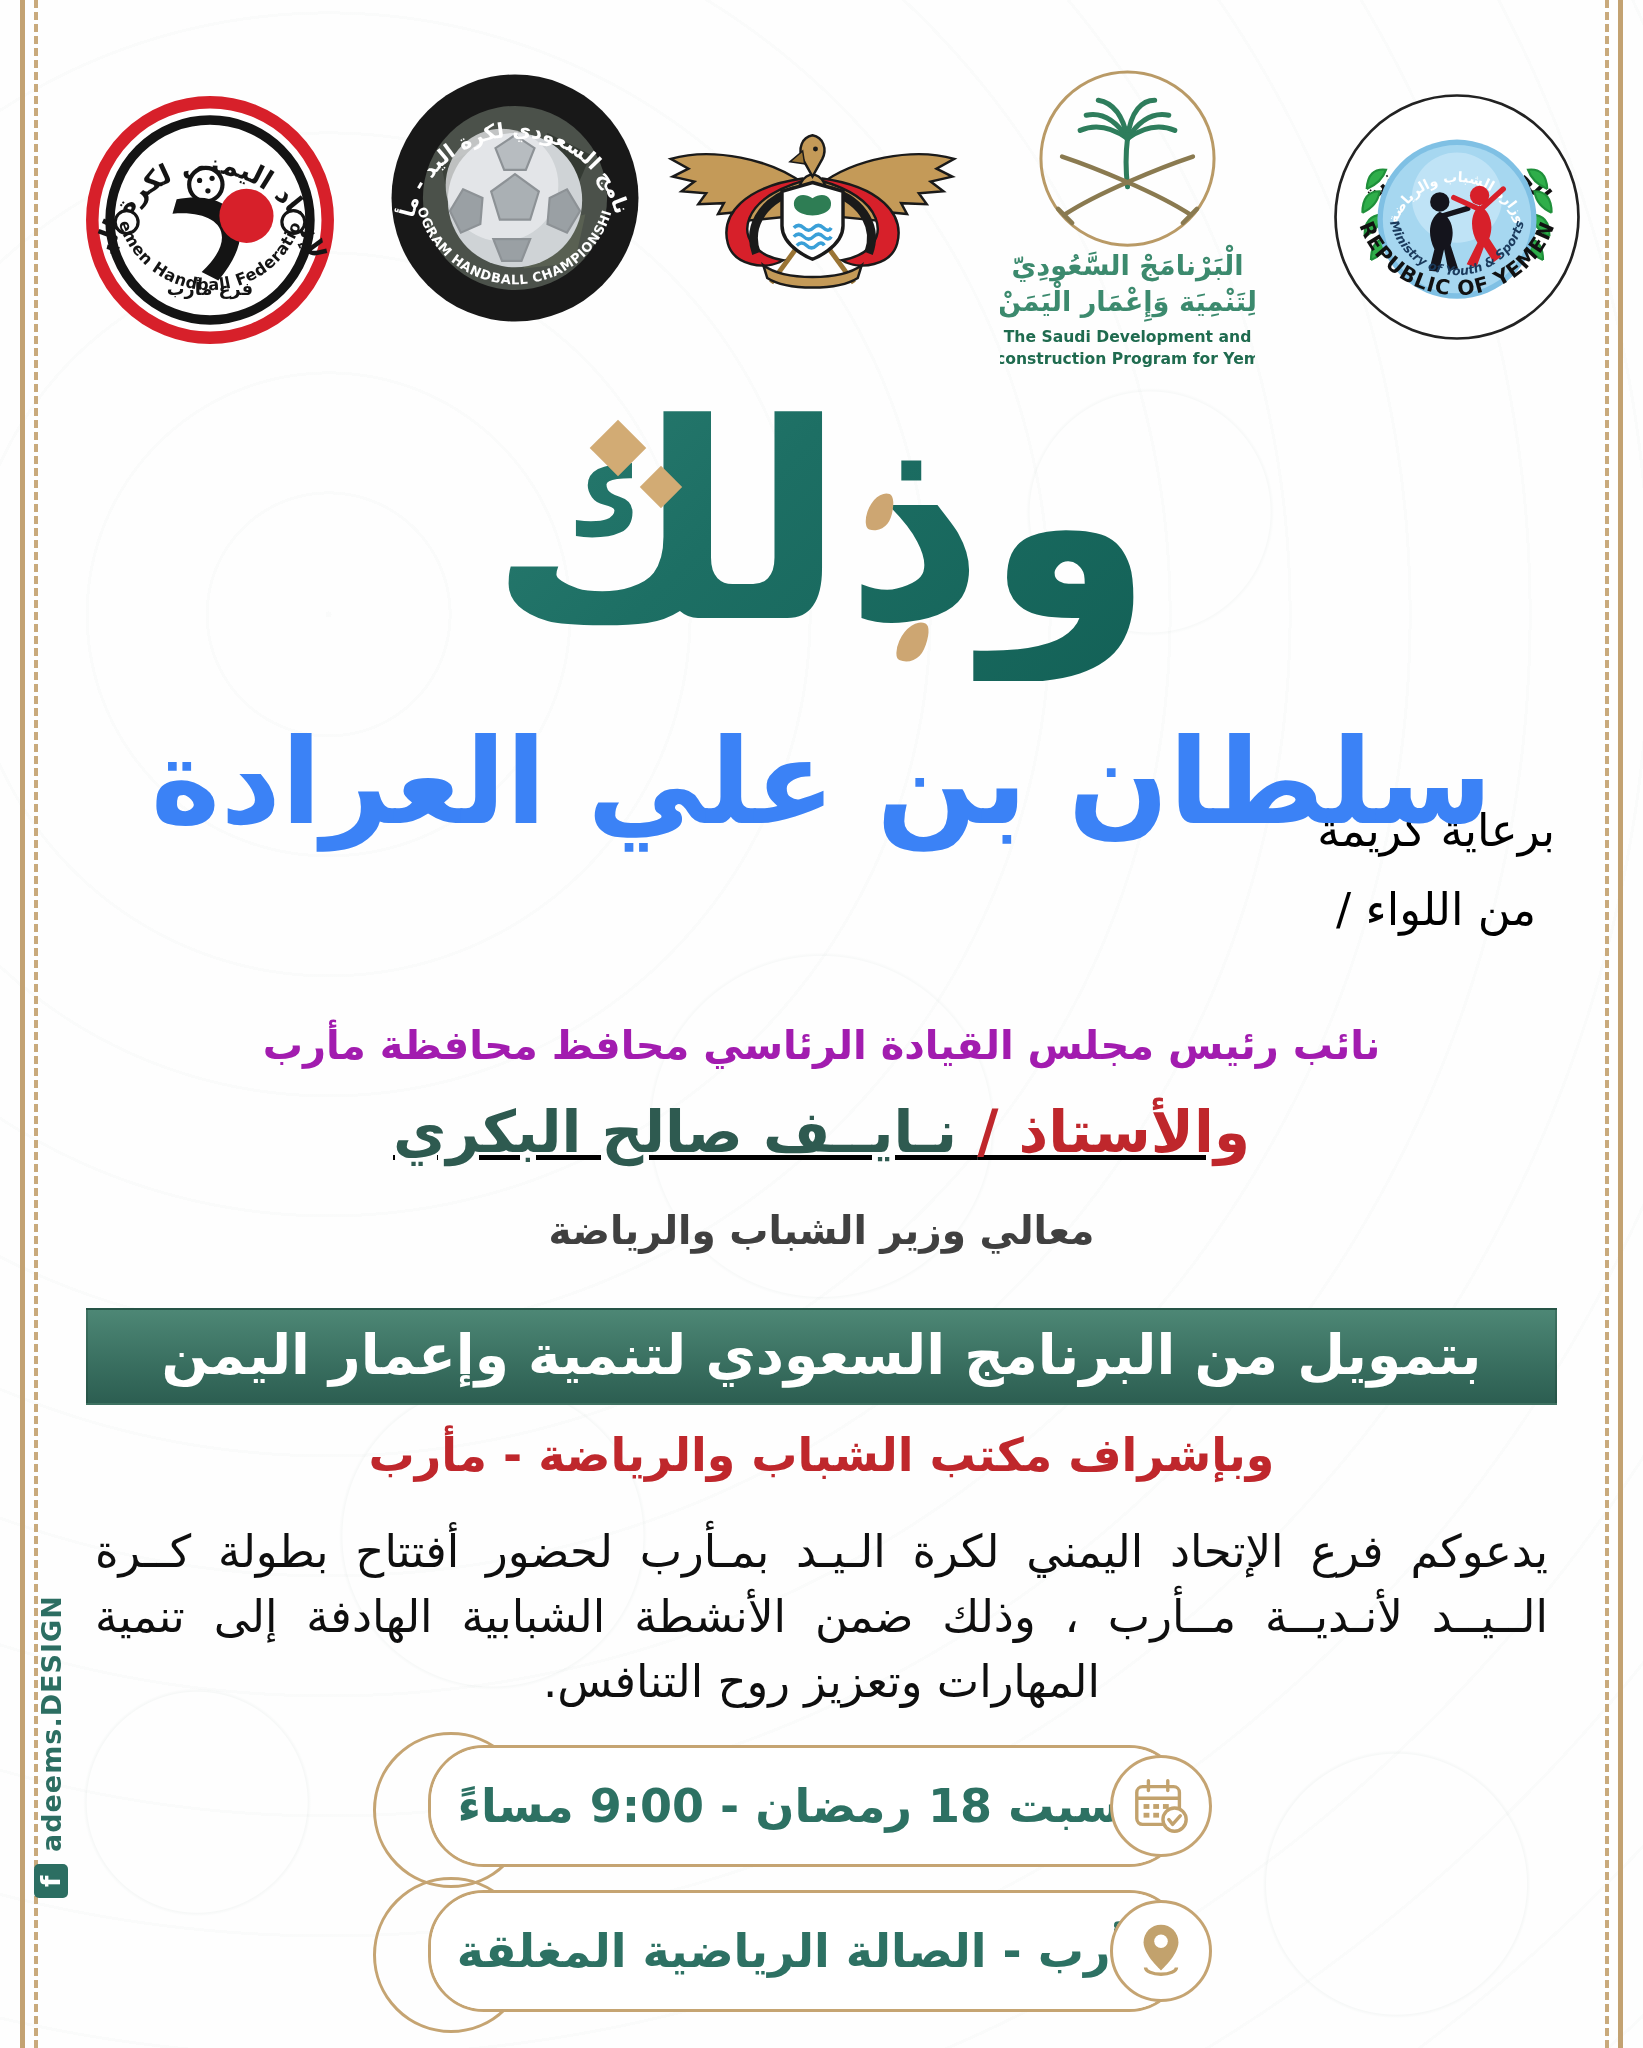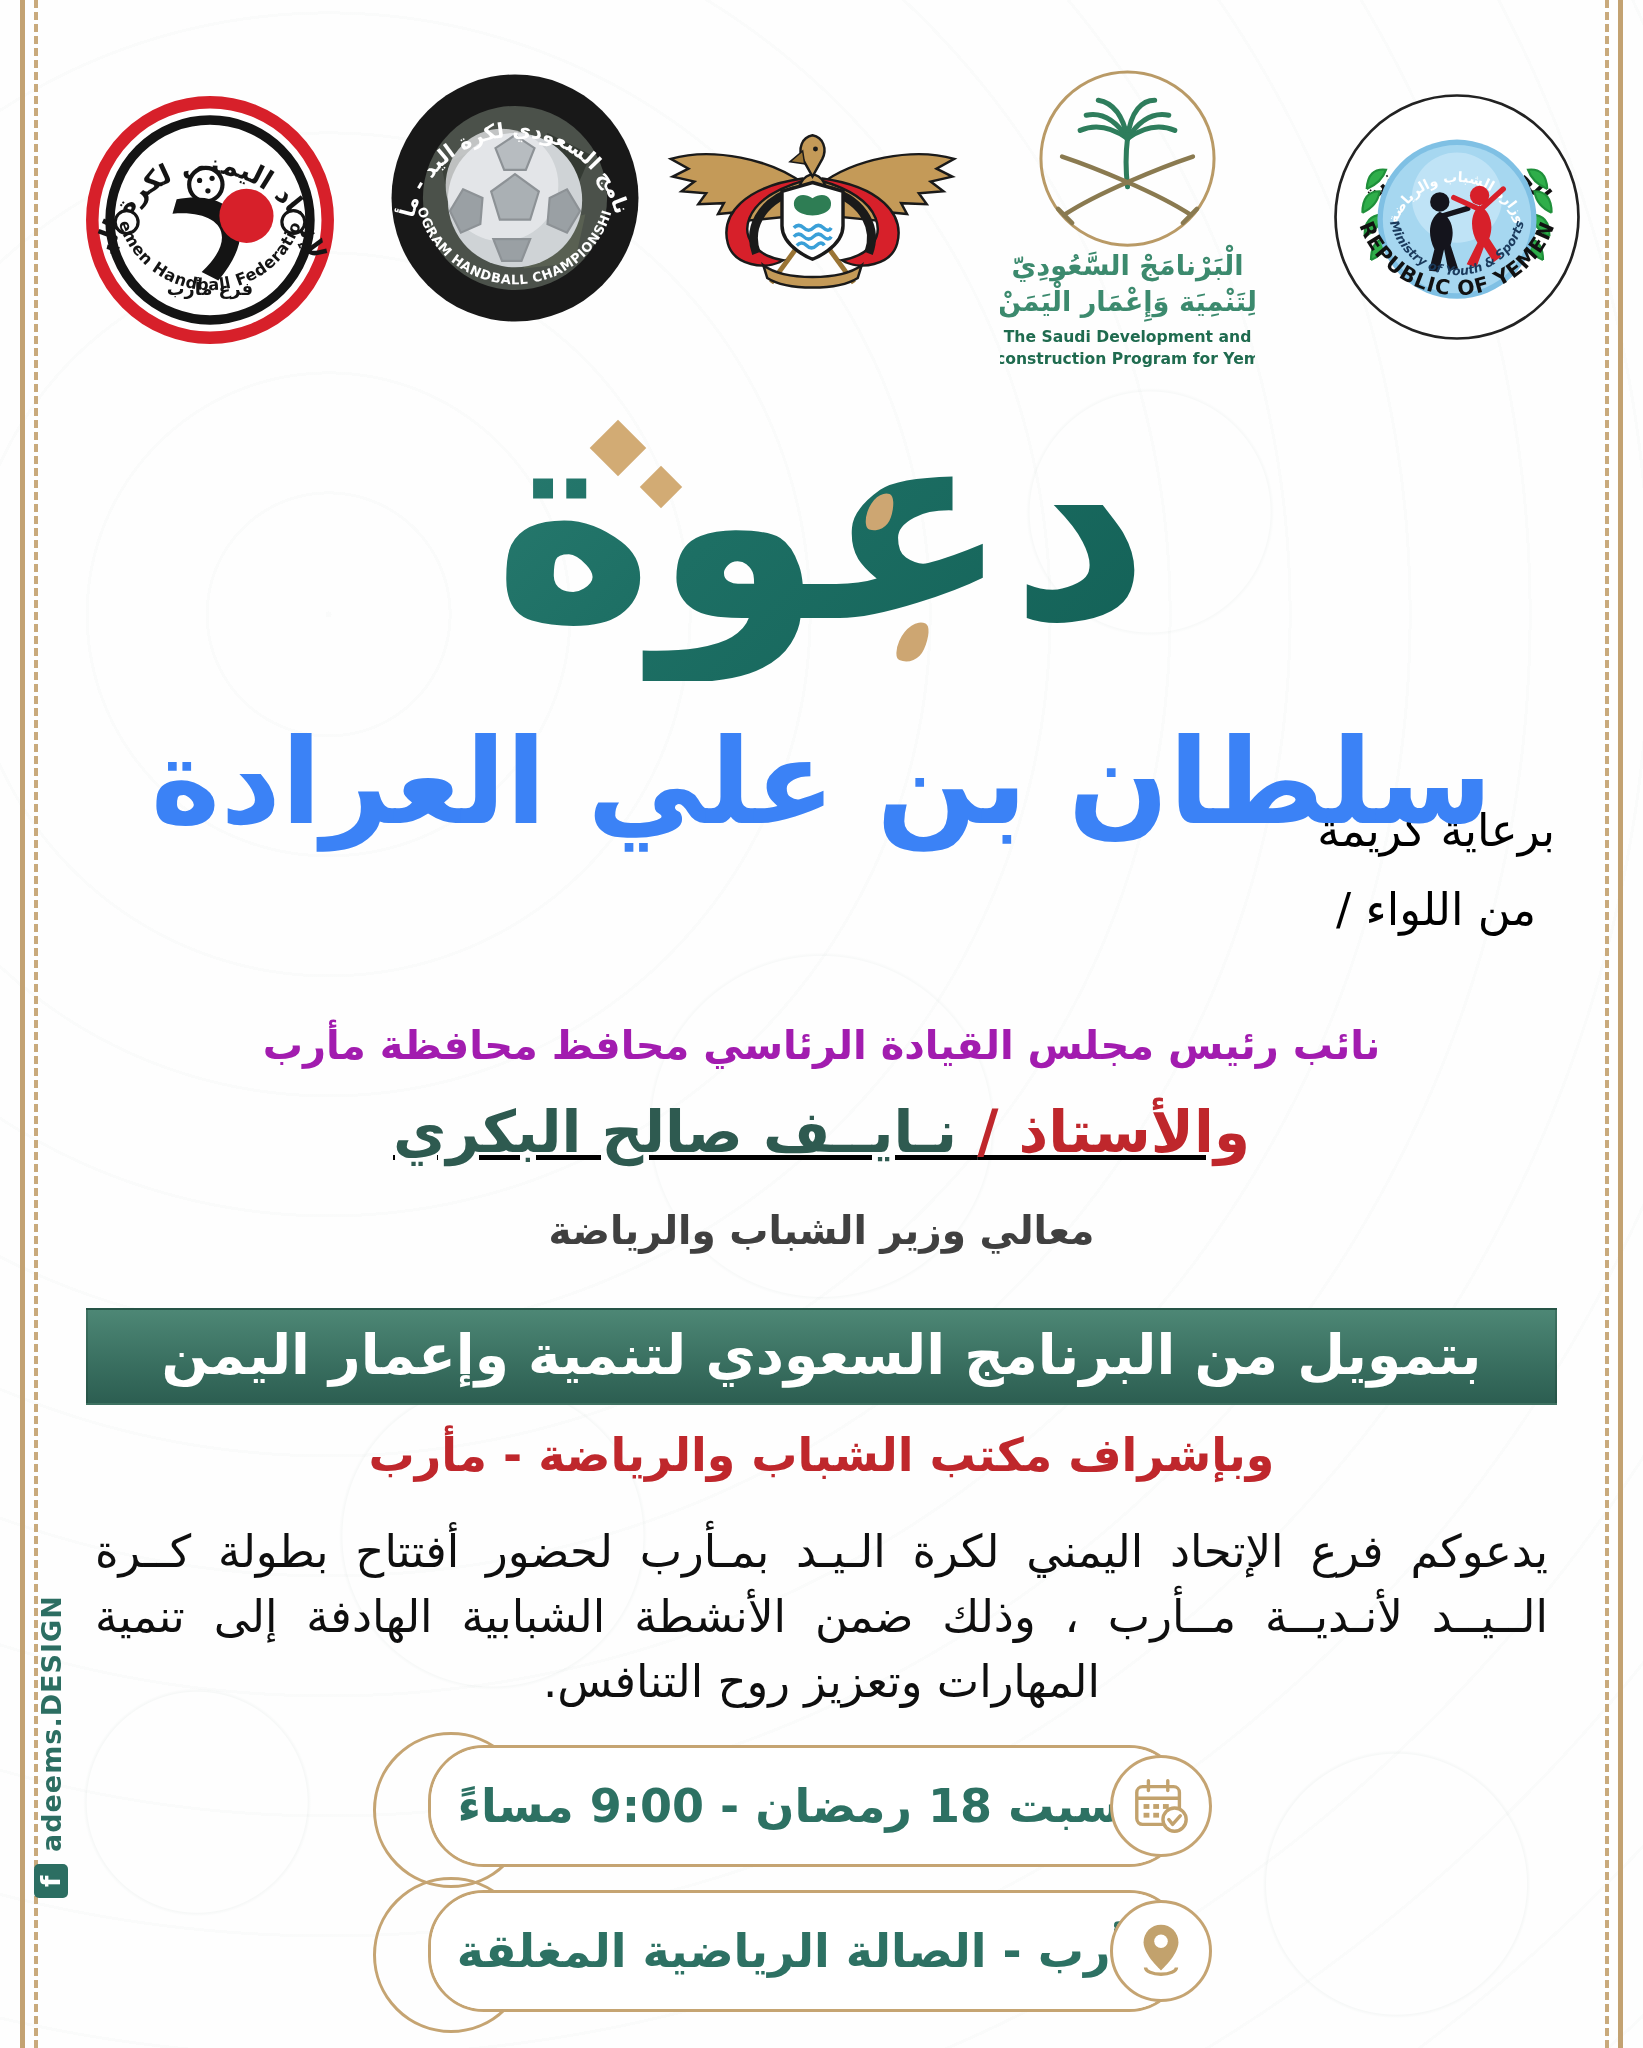--- a/index.html
+++ b/index.html
@@ -266,21 +266,21 @@
       </g>
       <text font-size="11.5" font-weight="bold" fill="#1a3a5c" text-anchor="middle" font-style="italic">
         <textPath href="#p5ib" startOffset="50%">Ministry of Youth &amp; Sports</textPath>
       </text>
       <text font-size="19" font-weight="bold" fill="#111" text-anchor="middle" letter-spacing="1">
         <textPath href="#p5b" startOffset="50%">REPUBLIC OF YEMEN</textPath>
       </text>
     </svg>
   </div>
 
-  <div class="abs title">دعوة</div>
+  <div class="abs title">وذلك</div>
   <div class="abs tan-square" style="left:598px;top:428px;width:40px;height:40px;transform:rotate(45deg);"></div>
   <div class="abs tan-square" style="left:646px;top:472px;width:30px;height:30px;transform:rotate(45deg);"></div>
   <div class="abs tan-drop" style="left:868px;top:492px;width:24px;height:40px;transform:rotate(18deg);"></div>
   <div class="abs tan-drop" style="left:900px;top:620px;width:26px;height:44px;transform:rotate(24deg);"></div>
 
   <div class="abs patronage">
     <div>برعاية كريمة</div>
     <div>من اللواء /</div>
   </div>
 

